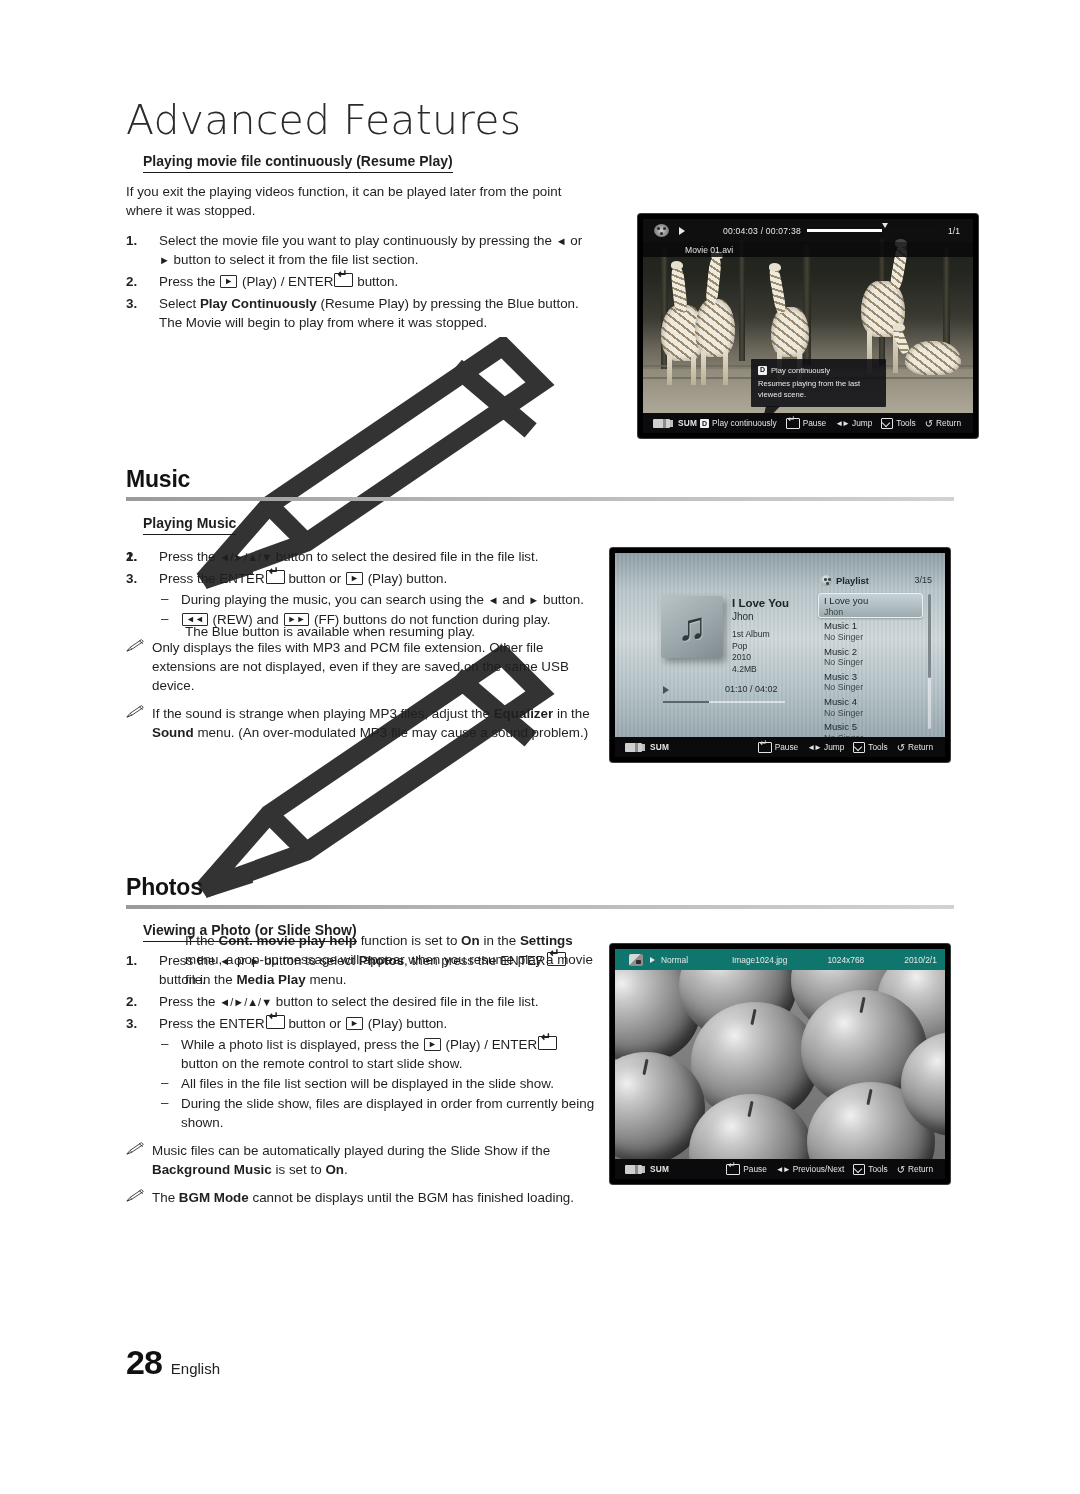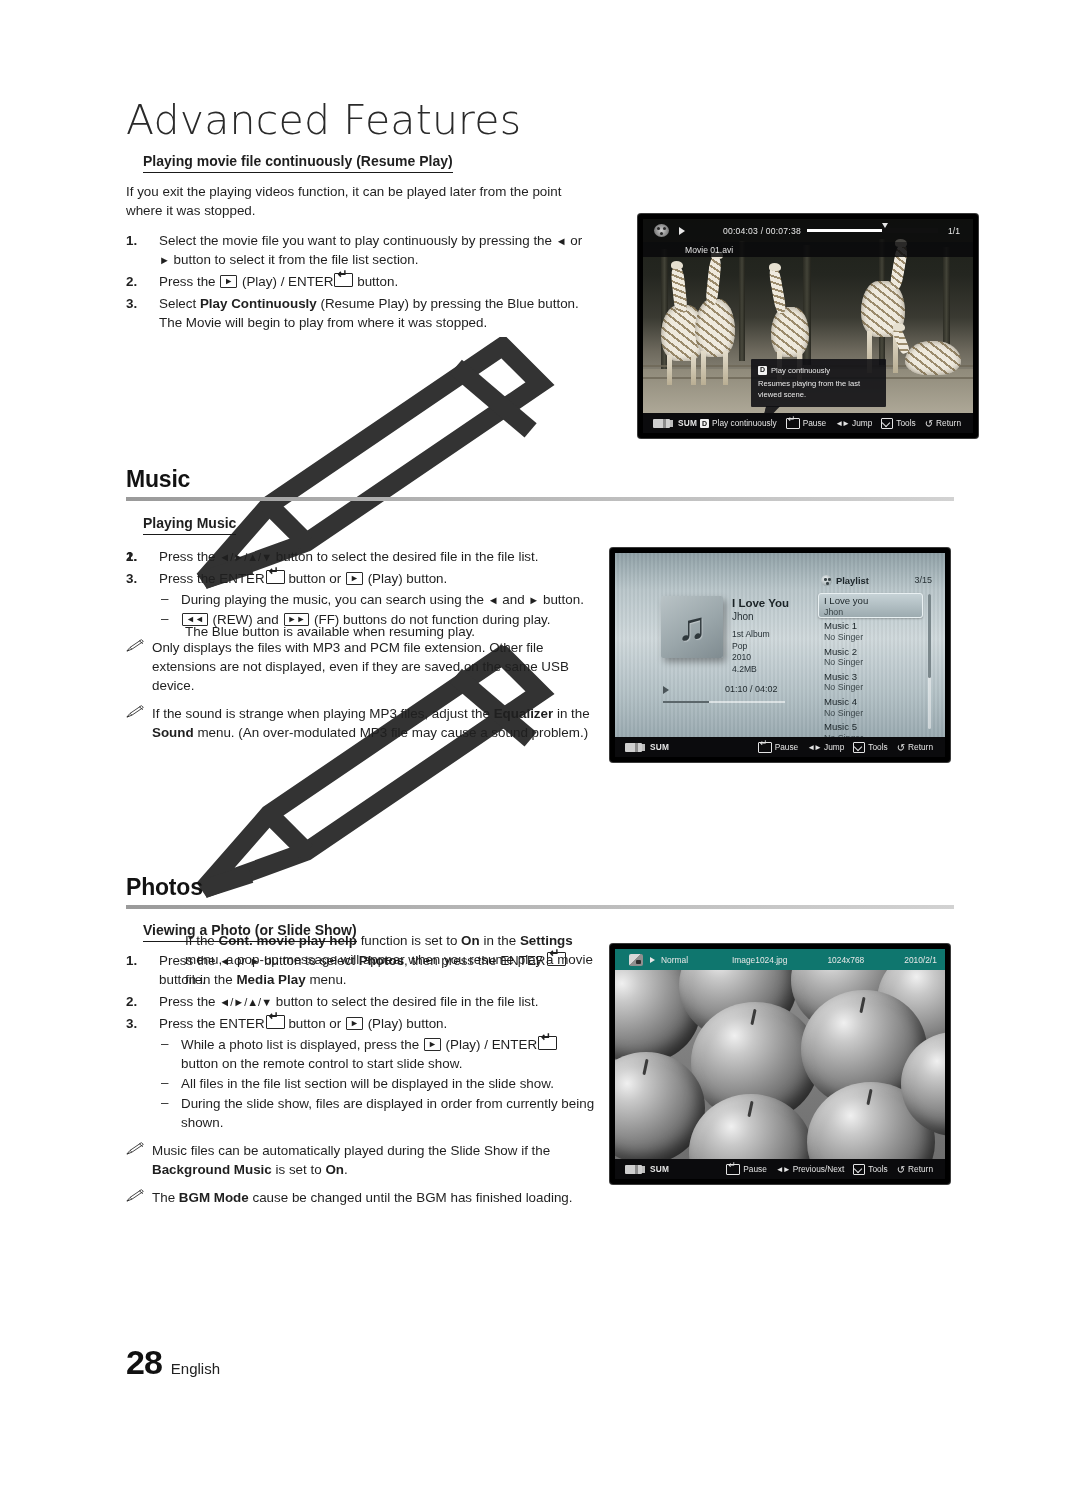--- a/index.html
+++ b/index.html
@@ -954,21 +954,21 @@
       <span><span>Music files can be automatically played during the Slide Show if the </span><b>Background Music</b><span> is set to </span><b>On</b><span>.</span></span>
     </div>
 
     <div class="note">
       <svg class="pencil" viewBox="0 0 22 15">
         <path d="M1 13 L6.5 11 L19 2.5 L17 0.5 L4.5 9 Z" fill="none" stroke="#333" stroke-width="1"></path>
         <path d="M4.5 9 L6.5 11" stroke="#333" stroke-width="1"></path>
         <path d="M1 13 L3.5 12.2" stroke="#333" stroke-width="1"></path>
         <path d="M14.5 1.6 L18.5 5" stroke="#333" stroke-width="1"></path>
       </svg>
-      <span><span>The </span><b>BGM Mode</b><span> cause be changed until the BGM has finished loading.</span></span>
+      <span><span>The </span><b>BGM Mode</b><span> cannot be displays until the BGM has finished loading.</span></span>
     </div>
   </div>
 
   <div class="shot" style="left:610px; top:944px; width:340px; height:240px;">
     <div class="shot-inner">
 
       <div class="apples">
         <div class="apple" style="left:-34px; top:-18px; width:120px; height:112px;"></div>
         <div class="apple" style="left:64px; top:-40px; width:118px; height:110px;"></div>
         <div class="apple" style="left:176px; top:-44px; width:116px; height:108px;"></div>

